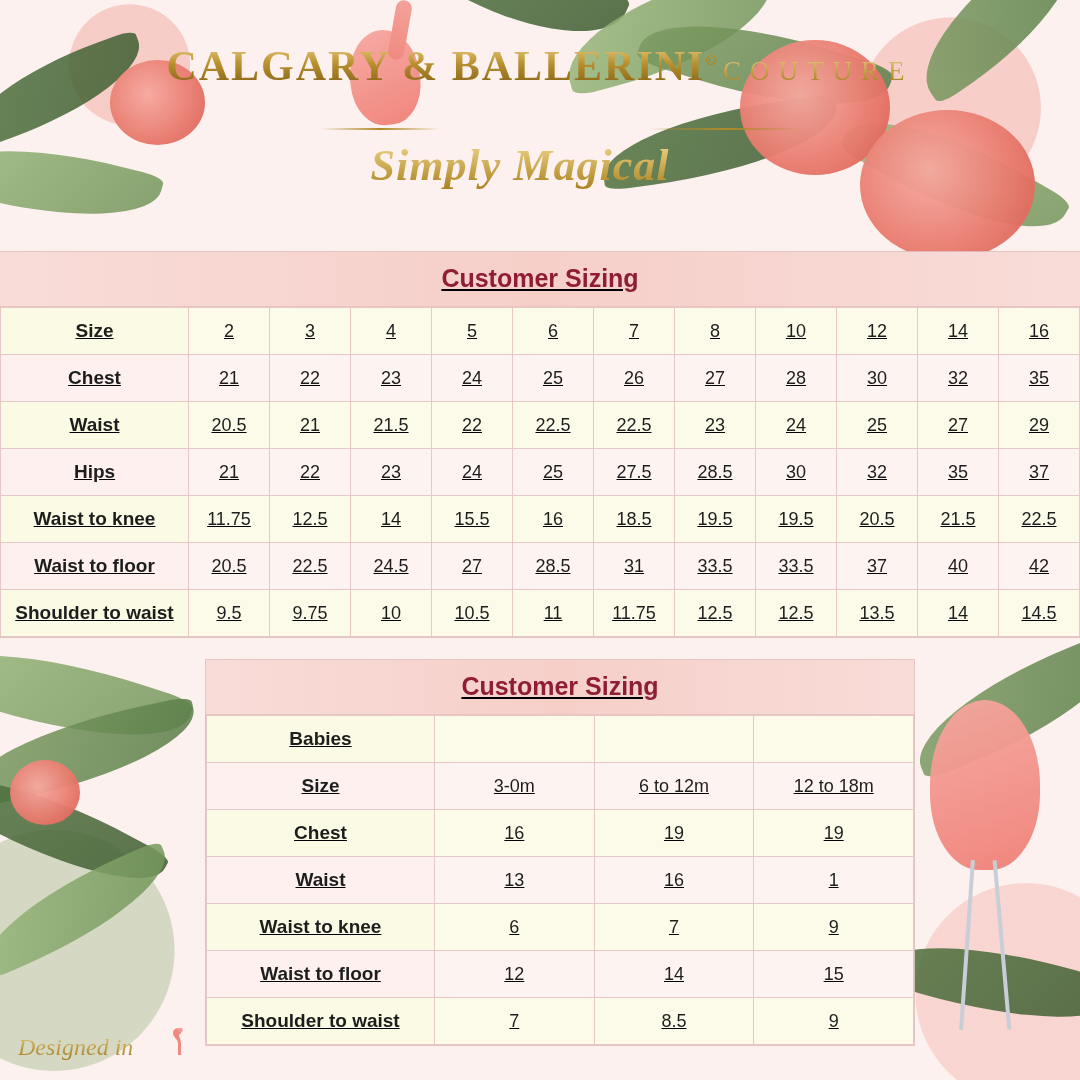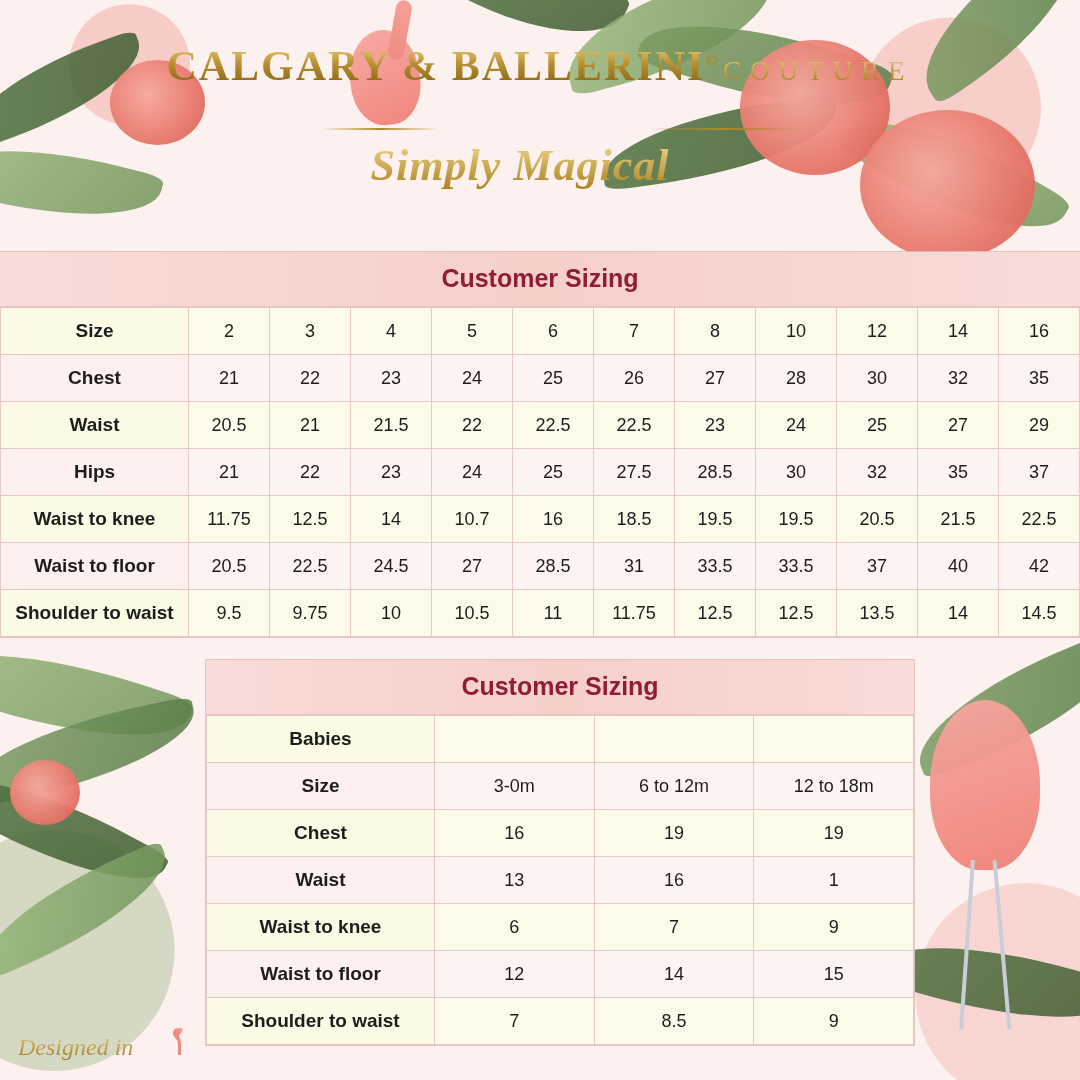--- a/index.html
+++ b/index.html
@@ -140,20 +140,21 @@
     background-clip: text;
     -webkit-text-fill-color: transparent;
     color: #a87f1c;
   }
 
   
   .table-block {
     position: absolute;
     background: #ffffff;
     box-shadow: 0 0 0 1px rgba(225,190,190,0.9);
+    text-decoration: underline;
   }
   .table-main {
     top: 252px;
     left: 0;
     width: 1080px;
   }
   .table-babies {
     top: 660px;
     left: 206px;
     width: 708px;
@@ -338,21 +339,21 @@
             <td>30</td>
             <td>32</td>
             <td>35</td>
             <td>37</td>
           </tr>
           <tr class="tint-a">
             <td class="label">Waist to knee</td>
             <td>11.75</td>
             <td>12.5</td>
             <td>14</td>
-            <td>10.7</td>
+            <td>15.5</td>
             <td>16</td>
             <td>18.5</td>
             <td>19.5</td>
             <td>19.5</td>
             <td>20.5</td>
             <td>21.5</td>
             <td>22.5</td>
           </tr>
           <tr class="tint-b">
             <td class="label">Waist to floor</td>

